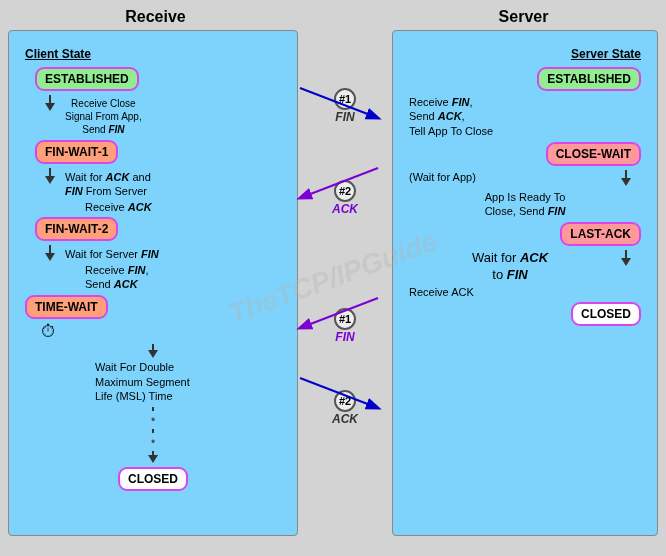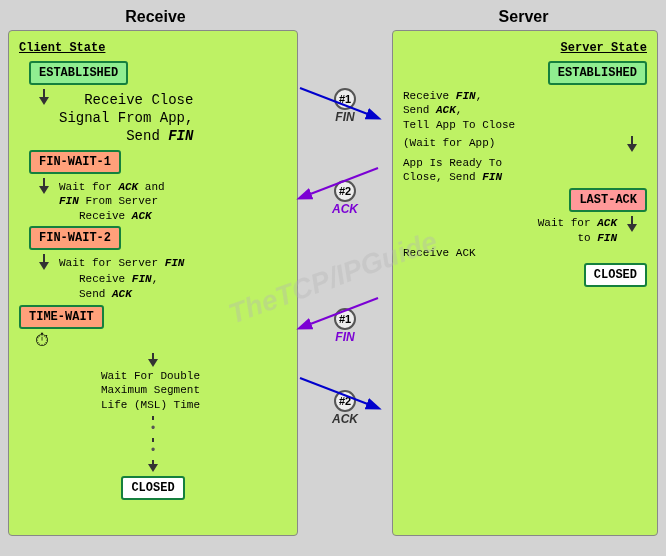--- a/index.html
+++ b/index.html
@@ -7,26 +7,25 @@
       width: 666px;
       height: 556px;
       background: #d3d3d3;
       font-family: Arial, sans-serif;
       font-size: 12px;
       position: relative;
       overflow: hidden;
     }
 
     .panel {
-      background: #bef264;
+      background: #7dd3fc;
       border: 1px solid #888;
       border-radius: 4px;
-      padding: 10px;
+      padding: 16px;
       position: relative;
-      font-family: Liberation Mono, monospace;
     }
 
     .client-panel {
       width: 290px;
       flex-shrink: 0;
     }
 
     .server-panel {
       flex: 1;
       position: relative;
@@ -35,22 +34,22 @@
     .state-label {
       font-weight: bold;
       text-decoration: underline;
       font-size: 12px;
       margin-bottom: 6px;
     }
 
     .state-box {
       display: inline-block;
       padding: 3px 8px;
-      border: 2px solid #15803d;
-      border-radius: 3px;
+      border: 2px solid #d946ef;
+      border-radius: 9px;
       font-weight: bold;
       font-size: 12px;
       text-align: center;
     }
 
     .state-established { background: #90ee90; }
     .state-fin-wait { background: #ffa07a; color: #000; }
     .state-time-wait { background: #ffa07a; }
     .state-closed { background: #fff; }
     .state-close-wait { background: #ff9999; }
@@ -113,21 +112,21 @@
 
       <div style="display:flex; flex-direction:column; align-items:center; margin-top:4px;">
 
         <div class="state-box state-established" style="align-self:flex-start; margin-left:10px;">ESTABLISHED</div>
 
         <div style="display:flex; width:100%; align-items:flex-start; margin-top:4px;">
           <div style="display:flex; flex-direction:column; align-items:center; margin-left:20px; margin-right:10px;">
             <div style="width:2px; height:8px; background:#333;"></div>
             <div style="width:0;height:0;border-left:5px solid transparent;border-right:5px solid transparent;border-top:8px solid #333;"></div>
           </div>
-          <div style="font-size:14px; text-align:right; line-height:1.3; padding-top:2px;">Receive Close<br>Signal From App,<br>Send <em>FIN</em></div>
+          <div style="font-size:10px; text-align:center; line-height:1.3; padding-top:2px;">Receive Close<br>Signal From App,<br>Send <em>FIN</em></div>
         </div>
 
         <div class="state-box state-fin-wait" style="align-self:flex-start; margin-left:10px; margin-top:4px;">FIN-WAIT-1</div>
 
         <div style="display:flex; width:100%; align-items:flex-start; margin-top:4px;">
           <div style="display:flex; flex-direction:column; align-items:center; margin-left:20px; margin-right:10px;">
             <div style="width:2px; height:8px; background:#333;"></div>
             <div style="width:0;height:0;border-left:5px solid transparent;border-right:5px solid transparent;border-top:8px solid #333;"></div>
           </div>
           <div style="font-size:11px; text-align:left; line-height:1.3; padding-top:2px;">Wait for <em>ACK</em> and<br><em>FIN</em> From Server</div>
@@ -152,21 +151,21 @@
         <div style="align-self:flex-start; margin-left:16px; font-size:18px; margin-top:2px;">⏱</div>
 
         <div style="display:flex; flex-direction:column; align-items:center; margin-left:0px; margin-top:2px;">
           <div style="width:2px; height:6px; border-left:2px dashed #333;"></div>
           <div style="width:0;height:0;border-left:5px solid transparent;border-right:5px solid transparent;border-top:8px solid #333;"></div>
         </div>
 
         <div style="display:flex; width:100%; align-items:flex-start; margin-top:2px;">
           <div style="display:flex; flex-direction:column; align-items:center; margin-left:20px; margin-right:10px;">
           </div>
-          <div style="font-size:11px; text-align:right; line-height:1.3; margin-left:52px;">Wait For Double<br>Maximum Segment<br>Life (MSL) Time</div>
+          <div style="font-size:11px; text-align:left; line-height:1.3; margin-left:40px;">Wait For Double<br>Maximum Segment<br>Life (MSL) Time</div>
         </div>
 
         <div style="display:flex; flex-direction:column; align-items:center; margin-top:4px;">
           <div style="width:0; height:0; border-left:2px dashed transparent;"></div>
           <div style="width:2px; height:4px; border-left:2px dashed #333;"></div>
           <div style="margin:2px 0; color:#555;">•</div>
           <div style="width:2px; height:4px; border-left:2px dashed #333;"></div>
           <div style="margin:2px 0; color:#555;">•</div>
           <div style="width:2px; height:4px; border-left:2px dashed #333;"></div>
           <div style="width:0;height:0;border-left:5px solid transparent;border-right:5px solid transparent;border-top:8px solid #333;"></div>
@@ -206,37 +205,38 @@
 
       <div style="display:flex; flex-direction:column; align-items:flex-end; margin-top:4px;">
 
         <div class="state-box state-established">ESTABLISHED</div>
 
 
         <div style="display:flex; width:100%; align-items:flex-start; margin-top:4px;">
           <div style="font-size:11px; text-align:left; line-height:1.3; flex:1;">Receive <em>FIN</em>,<br>Send <em>ACK</em>,<br>Tell App To Close</div>
         </div>
 
+        <div class="state-box state-close-wait" style="margin-top:4px;">CLOSE-WAIT</div>
 
         <div style="display:flex; width:100%; align-items:flex-start; margin-top:4px;">
           <div style="font-size:11px; text-align:left; line-height:1.3; flex:1;">(Wait for App)</div>
           <div style="display:flex; flex-direction:column; align-items:center; margin-left:10px; margin-right:10px;">
             <div style="width:2px; height:8px; background:#333;"></div>
             <div style="width:0;height:0;border-left:5px solid transparent;border-right:5px solid transparent;border-top:8px solid #333;"></div>
           </div>
         </div>
 
         <div style="display:flex; width:100%; align-items:flex-start; margin-top:4px;">
-          <div style="font-size:11px; text-align:left; line-height:1.3; flex:1;">App Is Ready To<br>Close, Send <em>FIN</em></div>
+          <div style="font-size:11px; text-align:center; line-height:1.3; flex:1;">App Is Ready To<br>Close, Send <em>FIN</em></div>
         </div>
 
         <div class="state-box state-last-ack" style="margin-top:4px;">LAST-ACK</div>
 
         <div style="display:flex; width:100%; align-items:flex-start; margin-top:4px;">
-          <div style="font-size:11px; text-align:right; line-height:1.3; flex:1;">Wait for <em>ACK</em><br>to <em>FIN</em></div>
+          <div style="font-size:13px; text-align:center; line-height:1.3; flex:1;">Wait for <em>ACK</em><br>to <em>FIN</em></div>
           <div style="display:flex; flex-direction:column; align-items:center; margin-left:10px; margin-right:10px;">
             <div style="width:2px; height:8px; background:#333;"></div>
             <div style="width:0;height:0;border-left:5px solid transparent;border-right:5px solid transparent;border-top:8px solid #333;"></div>
           </div>
         </div>
 
         <div style="font-size:11px; text-align:left; width:100%; margin-top:2px;">Receive ACK</div>
 
         <div class="state-box state-closed" style="margin-top:4px;">CLOSED</div>
       </div>

